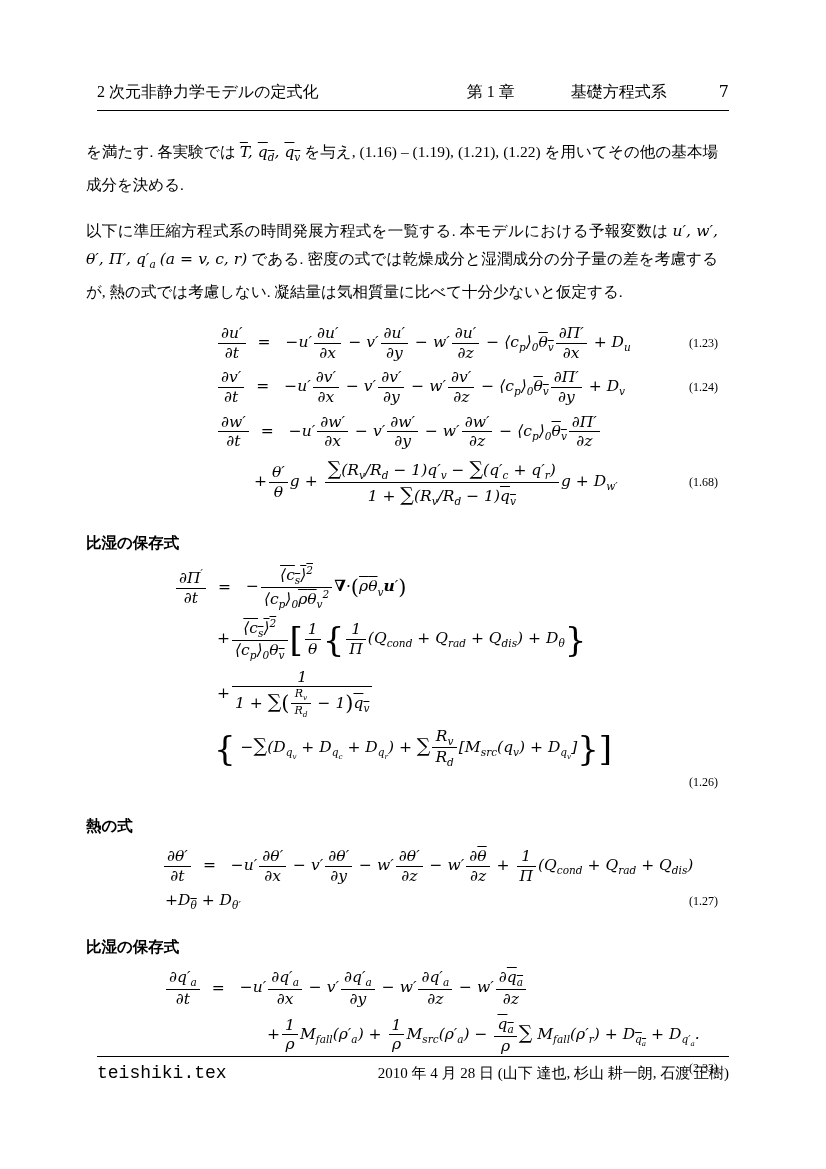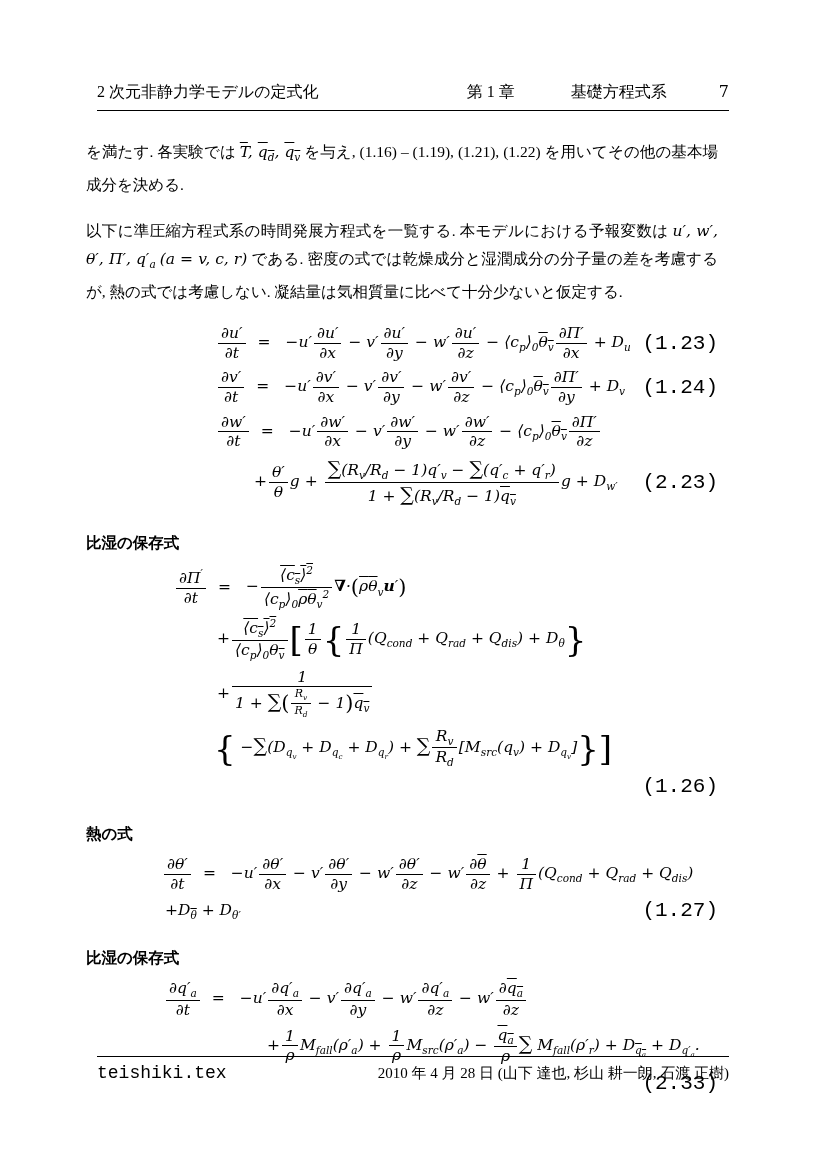--- a/index.html
+++ b/index.html
@@ -23,21 +23,21 @@
   .content{position:absolute;left:86px;top:138px;width:632px;font-size:15.5px;}
   .para{margin:0 0 19px 0;line-height:27px;text-align:justify;}
   .sect-h{font-family:"DejaVu Sans","Liberation Sans",sans-serif;font-weight:bold;
           font-size:15.5px;margin:26px 0 10px 0;}
 
   
   .math,.m{font-family:"DejaVu Serif","Liberation Serif",serif;font-style:italic;}
   .eqrow{display:flex;align-items:center;margin:6px 0;}
   .eqrow.numonly{margin-top:2px;}
   .eqline{display:inline-block;font-size:15.5px;}
-  .eqnum{margin-left:auto;font-style:normal;font-size:21px;font-family:Liberation Mono, monospace;}
+  .eqnum{margin-left:auto;font-style:normal;font-size:12px;font-family:Liberation Serif, serif;}
   .f{display:inline-block;vertical-align:middle;text-align:center;margin:0 2px;}
   .f>.n,.f>.d{display:block;line-height:1.2;padding:0 3px;}
   .f>.d{border-top:1px solid #000;}
   .fs{font-size:11px;}
   .ov{text-decoration:overline;}
   .eq{font-style:normal;margin:0 10px;}
   sub{font-size:0.68em;}
   sup{font-size:0.68em;}
   .sg{font-style:normal;font-size:19px;}
   .b1{font-style:normal;font-size:21px;vertical-align:middle;}
@@ -71,21 +71,21 @@
   <div class="eqrow">
     <span class="eqline math" style="margin-left:130px"><span class="f"><span class="n">∂v′</span><span class="d">∂t</span></span><span class="eq">=</span> −u′<span class="f"><span class="n">∂v′</span><span class="d">∂x</span></span> − v′<span class="f"><span class="n">∂v′</span><span class="d">∂y</span></span> − w′<span class="f"><span class="n">∂v′</span><span class="d">∂z</span></span> − ⟨c<sub>p</sub>⟩<sub>0</sub><span class="ov">θ<sub>v</sub></span><span class="f"><span class="n">∂Π′</span><span class="d">∂y</span></span> + D<sub>v</sub></span>
     <span class="eqnum">(1.24)</span>
   </div>
 
   <div class="eqrow">
     <span class="eqline math" style="margin-left:130px"><span class="f"><span class="n">∂w′</span><span class="d">∂t</span></span><span class="eq">=</span> −u′<span class="f"><span class="n">∂w′</span><span class="d">∂x</span></span> − v′<span class="f"><span class="n">∂w′</span><span class="d">∂y</span></span> − w′<span class="f"><span class="n">∂w′</span><span class="d">∂z</span></span> − ⟨c<sub>p</sub>⟩<sub>0</sub><span class="ov">θ<sub>v</sub></span><span class="f"><span class="n">∂Π′</span><span class="d">∂z</span></span></span>
   </div>
   <div class="eqrow">
     <span class="eqline math" style="margin-left:168px">+<span class="f"><span class="n">θ′</span><span class="d"><span class="ov">θ</span></span></span>g + <span class="f"><span class="n"><span class="sg">∑</span>(R<sub>v</sub>/R<sub>d</sub> − 1)q′<sub>v</sub> − <span class="sg">∑</span>(q′<sub>c</sub> + q′<sub>r</sub>)</span><span class="d">1 + <span class="sg">∑</span>(R<sub>v</sub>/R<sub>d</sub> − 1)<span class="ov">q<sub>v</sub></span></span></span>g + D<sub>w′</sub></span>
-    <span class="eqnum">(2.23)</span>
+    <span class="eqnum">(1.68)</span>
   </div>
 
   <div class="sect-h">比湿の保存式</div>
 
   <div class="eqrow">
     <span class="eqline math" style="margin-left:88px"><span class="f"><span class="n">∂Π<sup>′</sup></span><span class="d">∂t</span></span><span class="eq">=</span> −<span class="f"><span class="n"><span class="ov">⟨c<sub>s</sub>⟩<sup>2</sup></span></span><span class="d">⟨c<sub>p</sub>⟩<sub>0</sub><span class="ov">ρ</span><span class="ov">θ</span><sub>v</sub><sup>2</sup></span></span><b>∇</b>·<span class="b1">(</span><span class="ov">ρ</span><span class="ov">θ</span><sub>v</sub><b>u</b>′<span class="b1">)</span></span>
   </div>
   <div class="eqrow">
     <span class="eqline math" style="margin-left:131px">+<span class="f"><span class="n"><span class="ov">⟨c<sub>s</sub>⟩<sup>2</sup></span></span><span class="d">⟨c<sub>p</sub>⟩<sub>0</sub><span class="ov">θ<sub>v</sub></span></span></span><span class="b2">[</span><span class="f"><span class="n">1</span><span class="d"><span class="ov">θ</span></span></span><span class="b2">{</span><span class="f"><span class="n">1</span><span class="d"><span class="ov">Π</span></span></span>(Q<sub>cond</sub> + Q<sub>rad</sub> + Q<sub>dis</sub>) + D<sub>θ</sub><span class="b2">}</span></span>
   </div>

